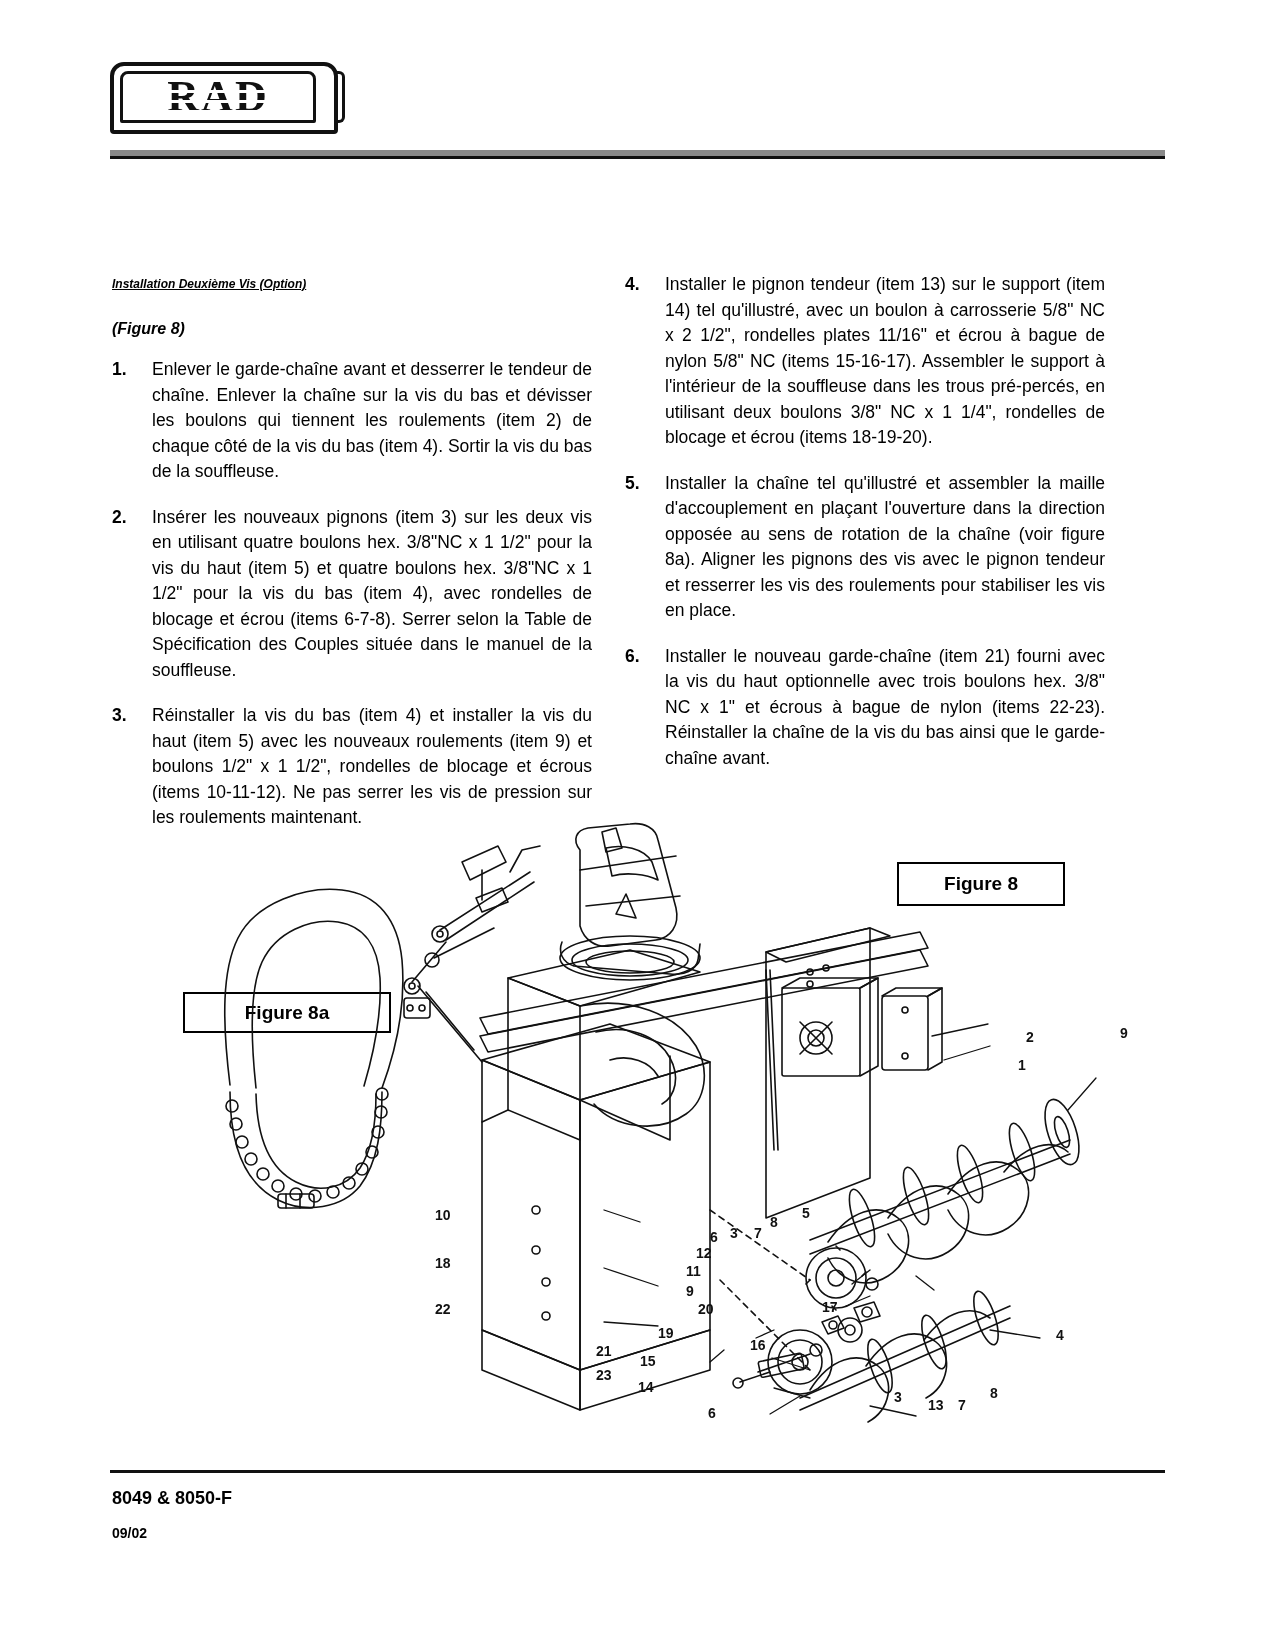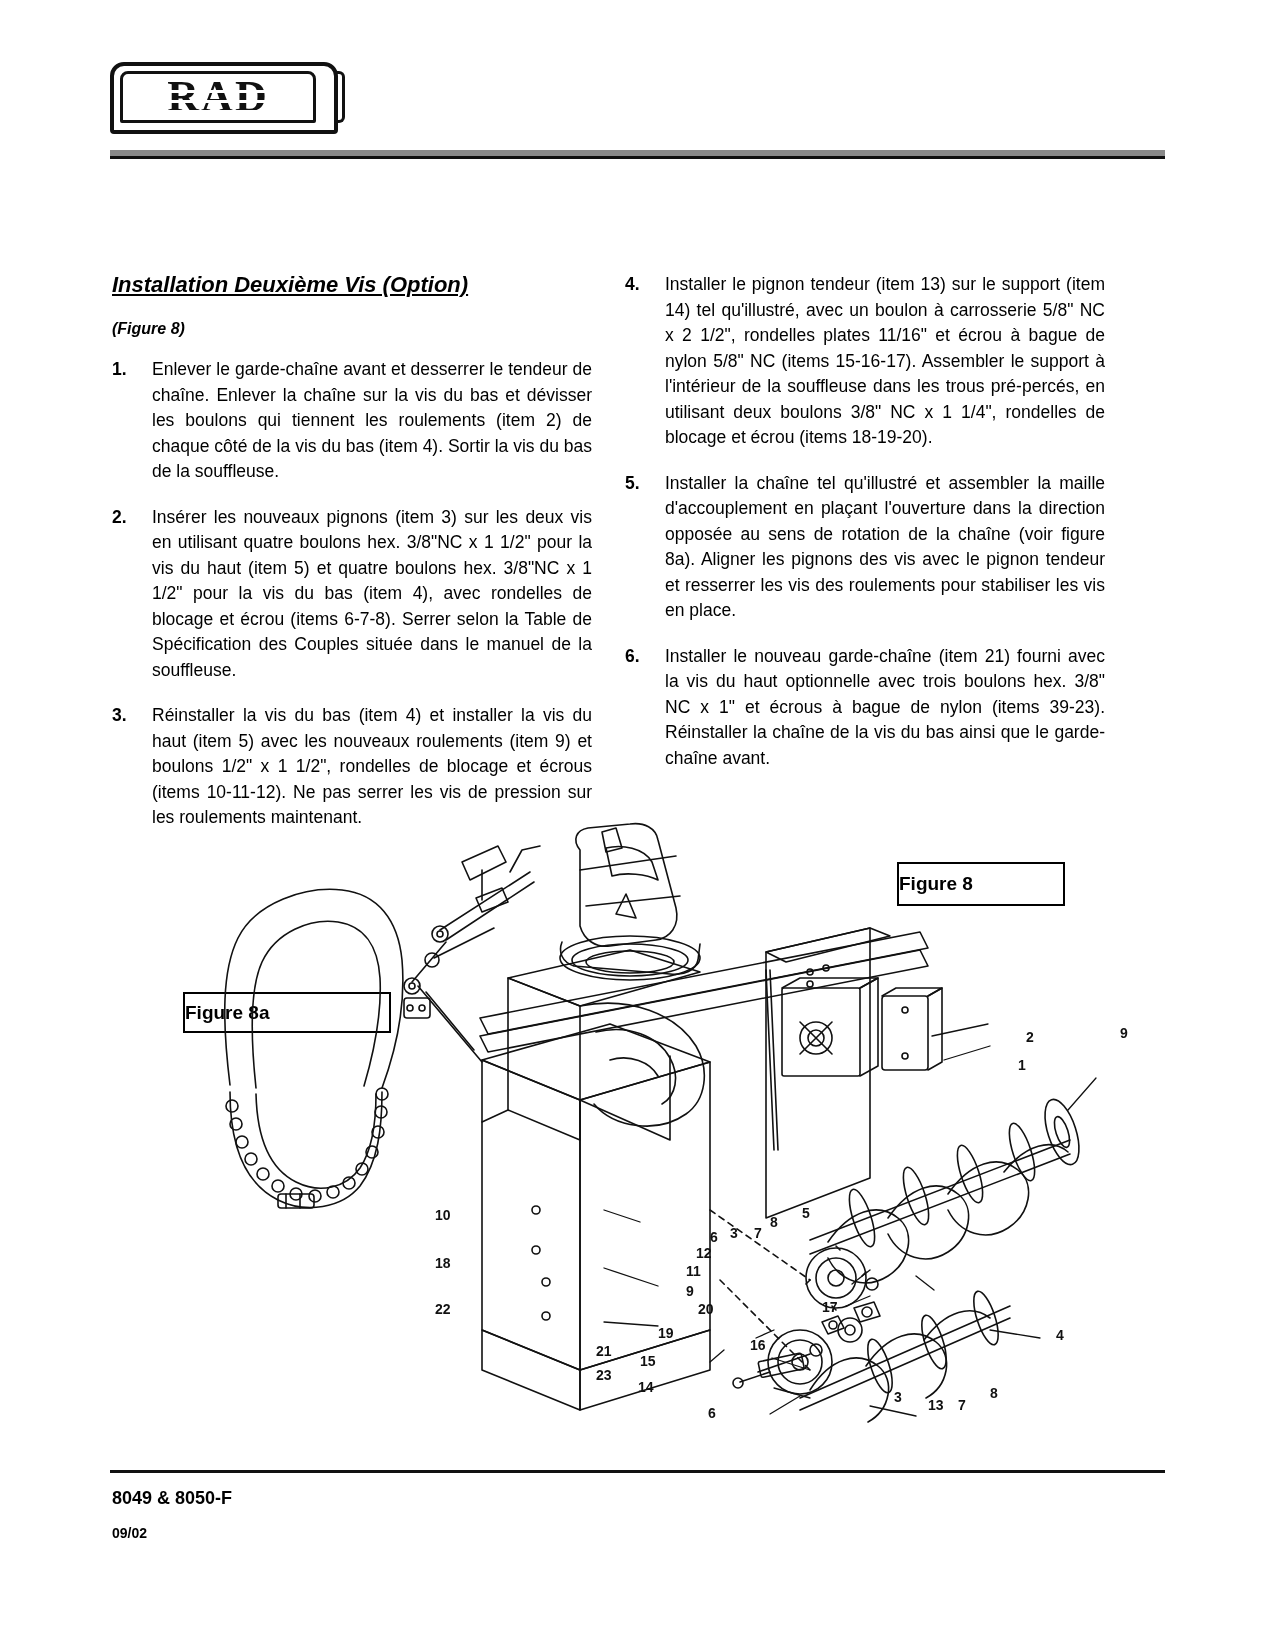--- a/index.html
+++ b/index.html
@@ -118,21 +118,21 @@
     text-align: justify;
   }
   .col.left { left: 112px; top: 272px; }
   .col.right { left: 625px; top: 272px; }
 
   .sub-head {
     font-weight: bold;
     font-style: italic;
     text-decoration: underline;
     margin: 0 0 18px 0;
-    font-size: 22px;
+    font-size: 12px;
   }
   .fig-ref {
     font-weight: bold;
     font-style: italic;
     margin: 0 0 16px 0;
     font-size: 16px;
   }
 
   ol.steps {
     list-style: none;
@@ -157,20 +157,21 @@
 
   
   .fig-box {
     position: absolute;
     border: 2px solid #000;
     background: #fff;
     font-weight: bold;
     font-size: 19px;
     display: flex;
     align-items: center;
+    justify-content: center;
   }
   #fig8-box { left: 897px; top: 862px; width: 168px; height: 44px; }
   #fig8a-box { left: 183px; top: 992px; width: 208px; height: 41px; }
 
   
   .illus {
     position: absolute;
     left: 110px;
     top: 810px;
     width: 1060px;
@@ -248,21 +249,21 @@
       <li>
         <span class="num">4.</span>
         <span>Installer le pignon tendeur (item 13) sur le support (item 14) tel qu'illustré, avec un boulon à carrosserie 5/8" NC x 2 1/2", rondelles plates 11/16" et écrou à bague de nylon 5/8" NC (items 15-16-17).  Assembler le support à l'intérieur de la souffleuse dans les trous pré-percés, en utilisant deux boulons 3/8" NC x 1 1/4", rondelles de blocage et écrou (items 18-19-20).</span>
       </li>
       <li>
         <span class="num">5.</span>
         <span>Installer la chaîne tel qu'illustré et assembler la maille d'accouplement en plaçant l'ouverture dans la direction opposée au sens de rotation de la chaîne (voir figure 8a). Aligner les pignons des vis avec le pignon tendeur et resserrer les vis des roulements pour stabiliser les vis en place.</span>
       </li>
       <li>
         <span class="num">6.</span>
-        <span>Installer le nouveau garde-chaîne (item 21) fourni avec la vis du haut optionnelle avec trois boulons hex. 3/8" NC x 1" et écrous à bague de nylon (items 39-23). Réinstaller la chaîne de la vis du bas ainsi que le garde-chaîne avant.</span>
+        <span>Installer le nouveau garde-chaîne (item 21) fourni avec la vis du haut optionnelle avec trois boulons hex. 3/8" NC x 1" et écrous à bague de nylon (items 22-23). Réinstaller la chaîne de la vis du bas ainsi que le garde-chaîne avant.</span>
       </li>
     </ol>
   </div>
 
   <div class="fig-box" id="fig8-box">
     <span>Figure 8</span>
   </div>
   <div class="fig-box" id="fig8a-box">
     <span>Figure 8a</span>
   </div>

